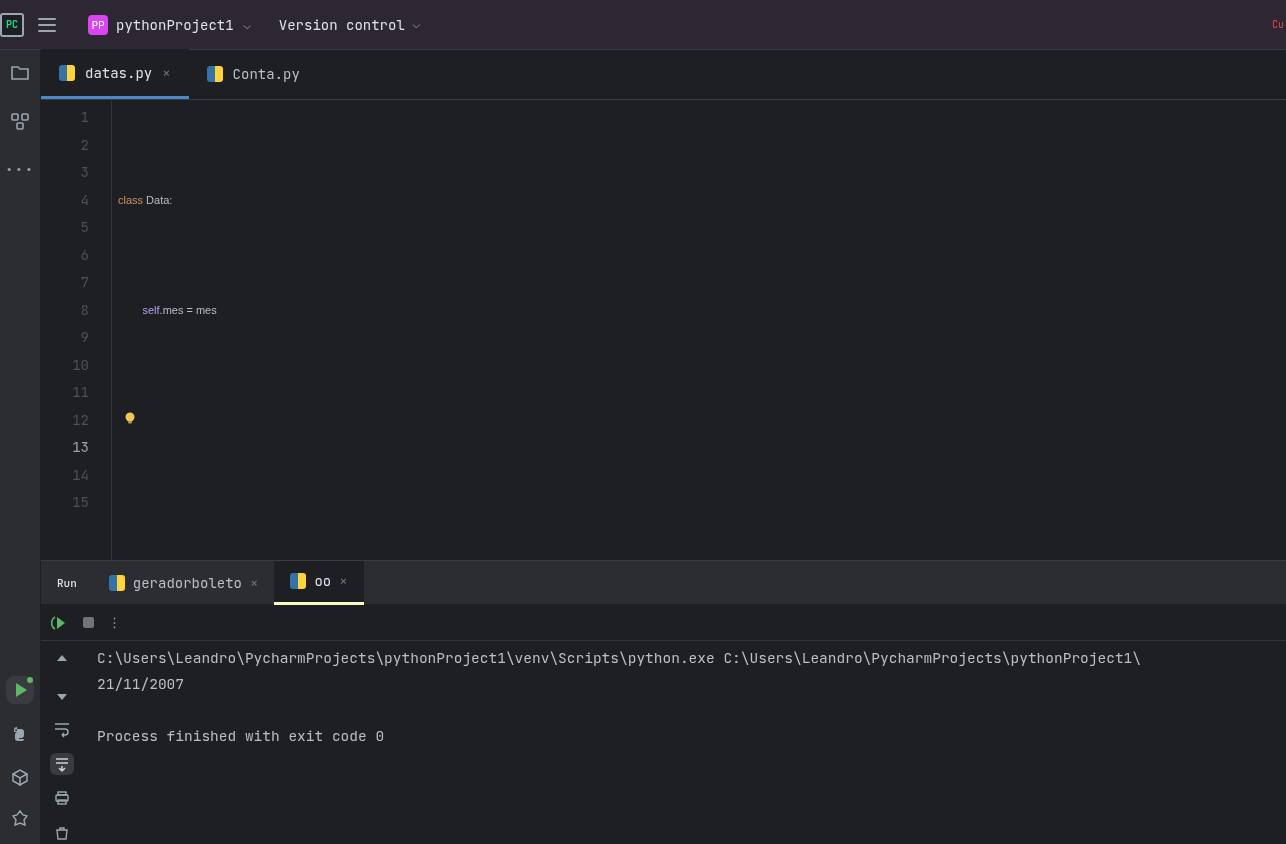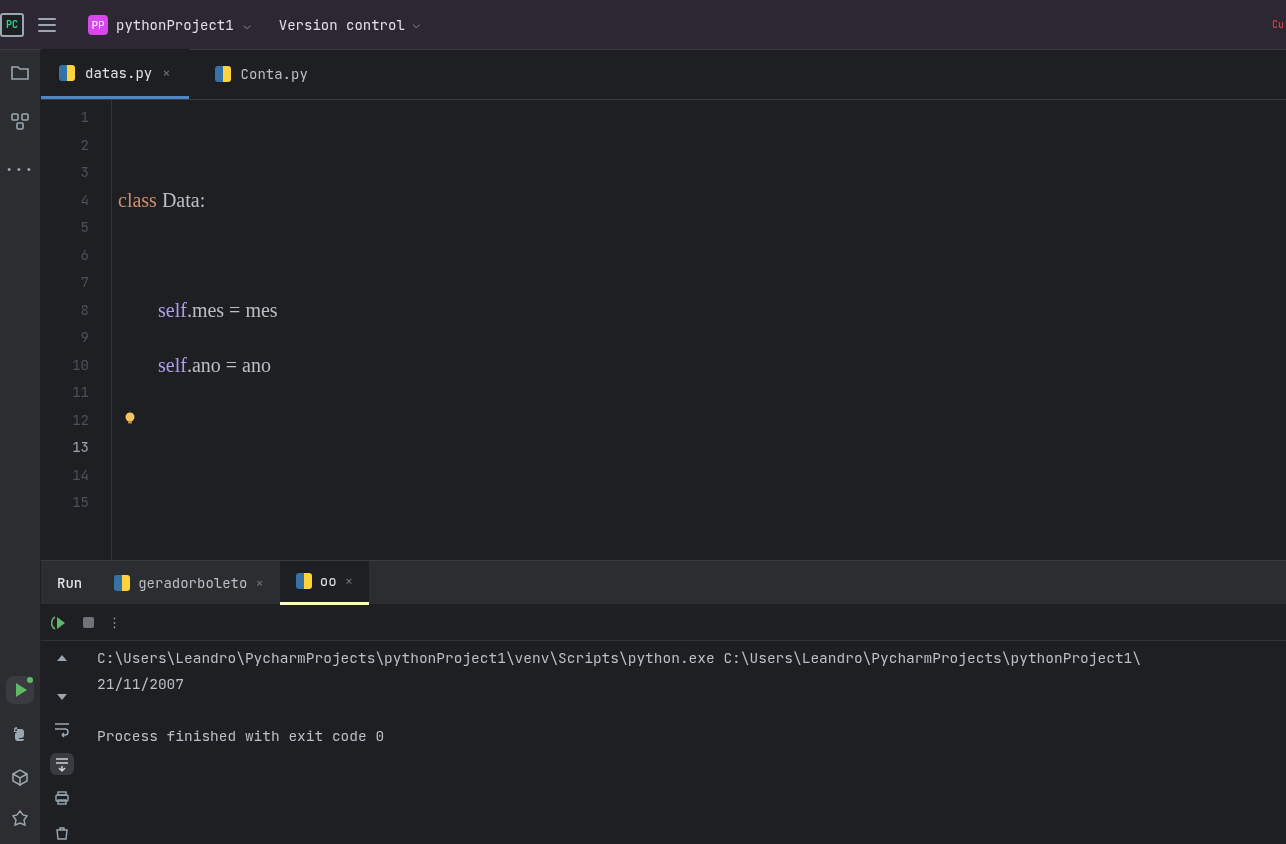--- a/index.html
+++ b/index.html
@@ -61,21 +61,21 @@
   }
   .leftgutter .gicon{width:22px;height:22px;display:flex;align-items:center;justify-content:center;color:#9aa7b0;cursor:pointer;}
   .leftgutter .bottom-stack{margin-top:auto;display:flex;flex-direction:column;align-items:center;gap:20px;padding-bottom:14px;}
   .runbtn-wrap{width:28px;height:28px;border-radius:8px;background:#393b40;display:flex;align-items:center;justify-content:center;position:relative;}
   .run-triangle{width:0;height:0;border-left:11px solid #5fb865;border-top:7px solid transparent;border-bottom:7px solid transparent;margin-left:2px;}
   .run-dot{position:absolute;top:1px;right:1px;width:6px;height:6px;border-radius:50%;background:#5fb865;}
 
   .editorcol{flex:1;display:flex;flex-direction:column;min-width:0;}
 
   
-  .edtabs{height:50px;background:#1e1f22;display:flex;align-items:flex-end;border-bottom:1px solid #393b40;gap:8px;}
+  .edtabs{height:50px;background:#1e1f22;display:flex;align-items:flex-end;border-bottom:1px solid #393b40;}
   .edtab{
     display:flex;align-items:center;gap:10px;height:50px;padding:0 18px;color:#bcbec4;font-size:14px;cursor:pointer;
   }
   .edtab.active{background:#1e1f22;border-bottom:3px solid #4a88c7;color:#dfe1e5;}
   .pyfi{
     width:16px;height:16px;position:relative;display:inline-block;
   }
   .pyfi::before{content:"";position:absolute;left:0;top:0;width:8px;height:16px;background:#3572A5;border-radius:3px 0 0 3px;}
   .pyfi::after{content:"";position:absolute;right:0;top:0;width:8px;height:16px;background:#ffd43b;border-radius:0 3px 3px 0;}
   .edtab .close{color:#6f737a;font-size:14px;}
@@ -86,37 +86,37 @@
     width:70px;background:#1e1f22;padding-top:4px;text-align:right;color:#4b5059;font-size:14px;
     font-family:"JetBrains Mono","Consolas",monospace;
     line-height:27.5px;
     user-select:none;
   }
   .gutter .ln{padding-right:22px;position:relative;}
   .gutter .ln.caret{color:#9aa7b0;}
   .divider{width:1px;background:#313438;margin-left:0;}
   .code{
     flex:1;padding-top:4px;padding-left:6px;
-    font-family:Liberation Serif, serif;
-    font-size:20px;line-height:27.5px;color:#bcbec4;
+    font-family:Liberation Sans, sans-serif;
+    font-size:11px;line-height:27.5px;color:#bcbec4;
     white-space:pre;
   }
   .kw{color:#cf8e6d;}
   .selfc{color:#b09df2;}
   .underline{text-decoration:underline wavy #857042; text-decoration-thickness:1px;}
   .decl{color:#56a8f5;}
   .bulb{
     position:absolute;left:82px;top:calc(4px + 27.5px*11 + 4px);
     width:14px;height:14px;
   }
   .bulb svg{display:block;}
   
   .bottompanel{height:284px;display:flex;flex-direction:column;border-top:1px solid #393b40;}
   .runtabs{height:44px;background:#2b2d30;display:flex;align-items:center;border-bottom:1px solid #1e1f22;}
-  .runlabel{padding:0 16px;color:#dfe1e5;font-size:14px;font-weight:500;}
+  .runlabel{padding:0 16px;color:#dfe1e5;font-size:11px;font-weight:500;}
   .runtab{display:flex;align-items:center;gap:8px;height:44px;padding:0 16px;color:#bcbec4;font-size:14px;cursor:pointer;}
   .runtab.active{background:#1e1f22;border-bottom:3px solid #fef9c3;color:#dfe1e5;}
   .runtab .close{color:#6f737a;}
   .runbody{flex:1;display:flex;background:#1e1f22;min-height:0;}
   .runcontrols{width:42px;display:flex;flex-direction:column;align-items:center;padding-top:8px;gap:12px;color:#9aa7b0;}
   .runcontrols .rc{width:24px;height:24px;display:flex;align-items:center;justify-content:center;cursor:pointer;border-radius:6px;}
   .runcontrols .rc.sel{background:#393b40;}
   .runtoolbar{height:36px;background:#1e1f22;display:flex;align-items:center;gap:14px;padding:0 10px;border-bottom:1px solid #313438;}
   .runout{
     flex:1;padding:4px 28px 10px 14px;
@@ -224,21 +224,20 @@
           <div class="ln caret">13</div>
           <div class="ln">14</div>
           <div class="ln">15</div>
         </div>
         <div class="divider"></div>
         <div class="code">
 <div> </div>
 <div><span class="kw">class</span><span> Data:</span></div>
 <div> </div>
 <div>        <span class="selfc">self</span><span>.mes = mes</span></div>
-<div>        <span class="selfc">self</span><span>.ano = ano</span></div>
 <div> </div>
 
 
 
 
 
 
 
         </div>
         <div class="bulb">

